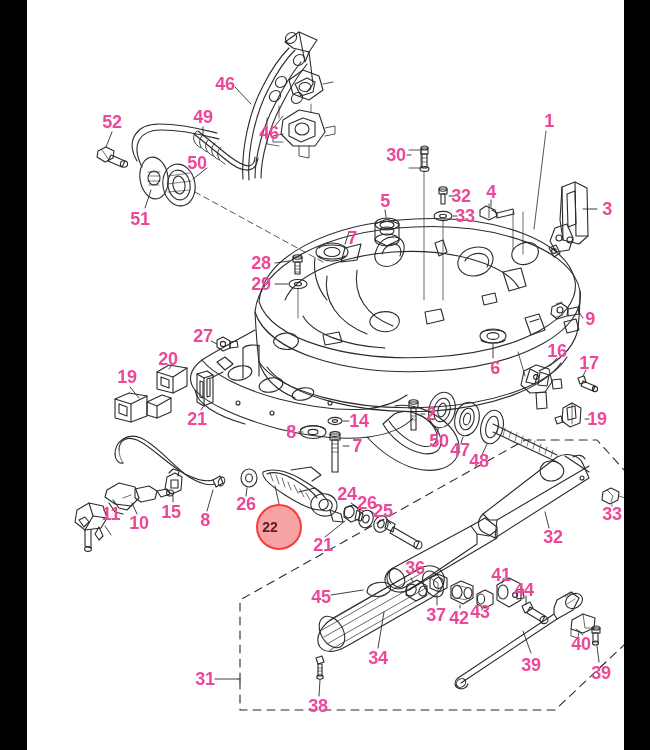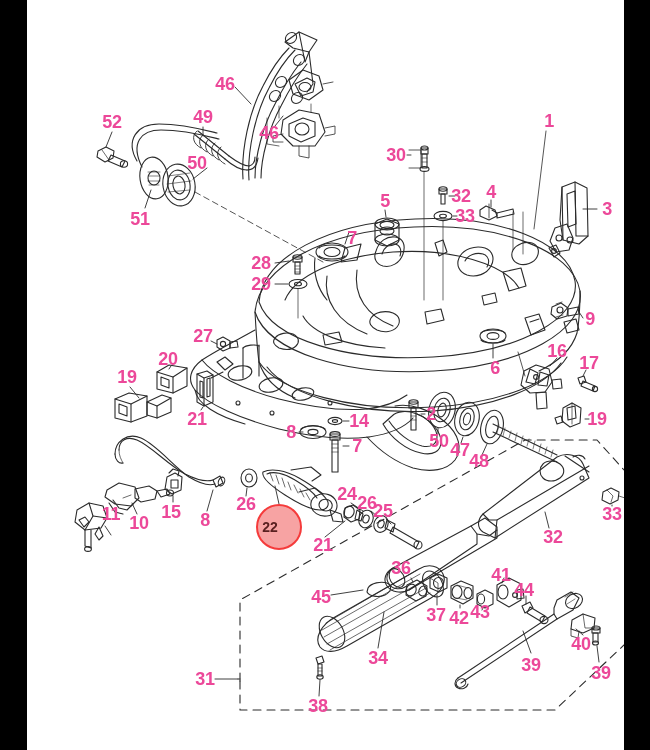--- a/index.html
+++ b/index.html
@@ -698,21 +698,21 @@
       <span class="lbl" style="left:234px;top:263px">28</span>
       <span class="lbl" style="left:234px;top:284px">29</span>
       <span class="lbl" style="left:369px;top:155px">30</span>
       <span class="lbl" style="left:178px;top:679px">31</span>
       <span class="lbl" style="left:526px;top:537px">32</span>
       <span class="lbl" style="left:434px;top:196px">32</span>
       <span class="lbl" style="left:438px;top:216px">33</span>
       <span class="lbl" style="left:585px;top:514px">33</span>
       <span class="lbl" style="left:351px;top:658px">34</span>
       <span class="lbl" style="left:504px;top:665px">39</span>
-      <span class="lbl" style="left:374px;top:568px">36</span>
+      <span class="lbl" style="left:388px;top:568px">36</span>
       <span class="lbl" style="left:409px;top:615px">37</span>
       <span class="lbl" style="left:291px;top:706px">38</span>
       <span class="lbl" style="left:574px;top:673px">39</span>
       <span class="lbl" style="left:554px;top:644px">40</span>
       <span class="lbl" style="left:474px;top:575px">41</span>
       <span class="lbl" style="left:432px;top:618px">42</span>
       <span class="lbl" style="left:453px;top:612px">43</span>
       <span class="lbl" style="left:497px;top:590px">44</span>
       <span class="lbl" style="left:294px;top:597px">45</span>
       <span class="lbl" style="left:198px;top:84px">46</span>

